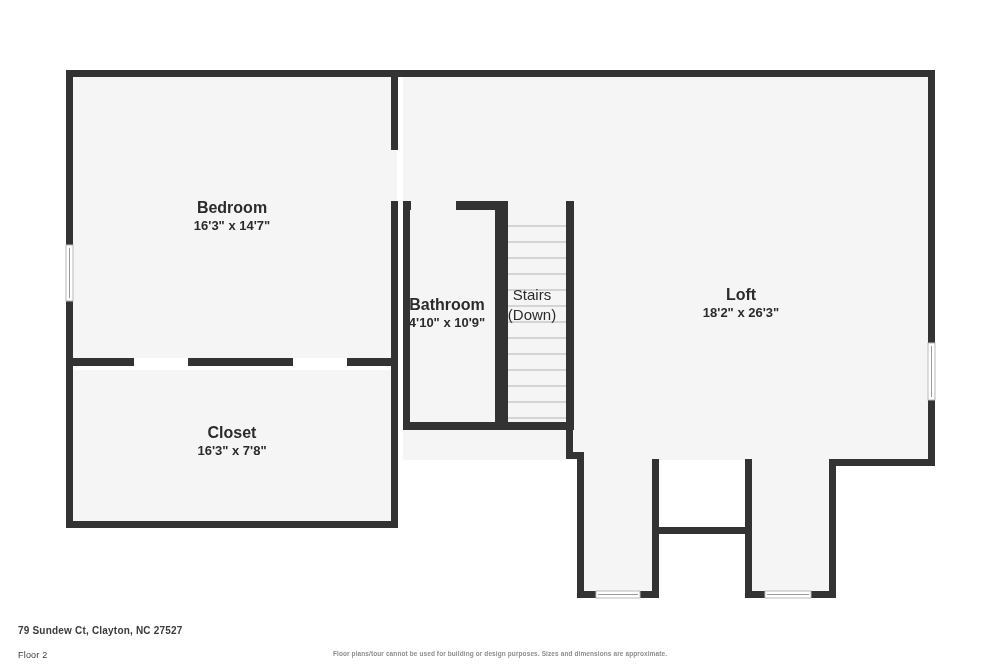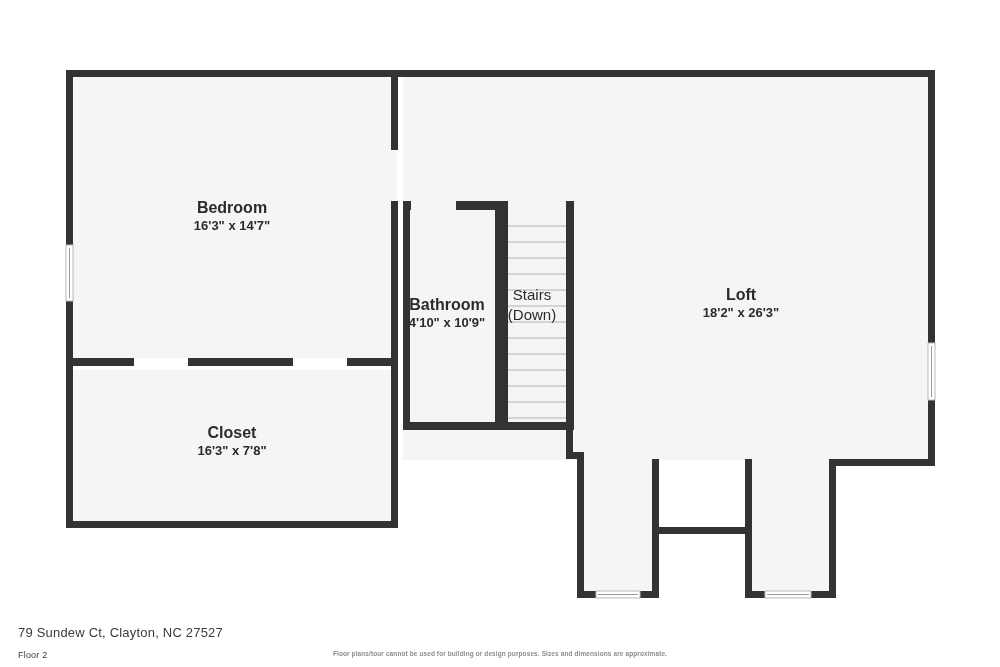--- a/index.html
+++ b/index.html
@@ -70,22 +70,22 @@
     font-size: 15px;
     font-weight: normal;
     fill: #2b2b2b;
     text-anchor: middle;
     dominant-baseline: middle;
   }
   .footer-address {
     position: absolute;
     left: 18px;
     top: 625px;
-    font-size: 13px;
-    font-weight: normal;
+    font-size: 10px;
+    font-weight: bold;
     color: #3b3b3b;
     letter-spacing: 0.2px;
   }
   .footer-floor {
     position: absolute;
     left: 18px;
     top: 650px;
     font-size: 9px;
     font-weight: normal;
     color: #3b3b3b;

